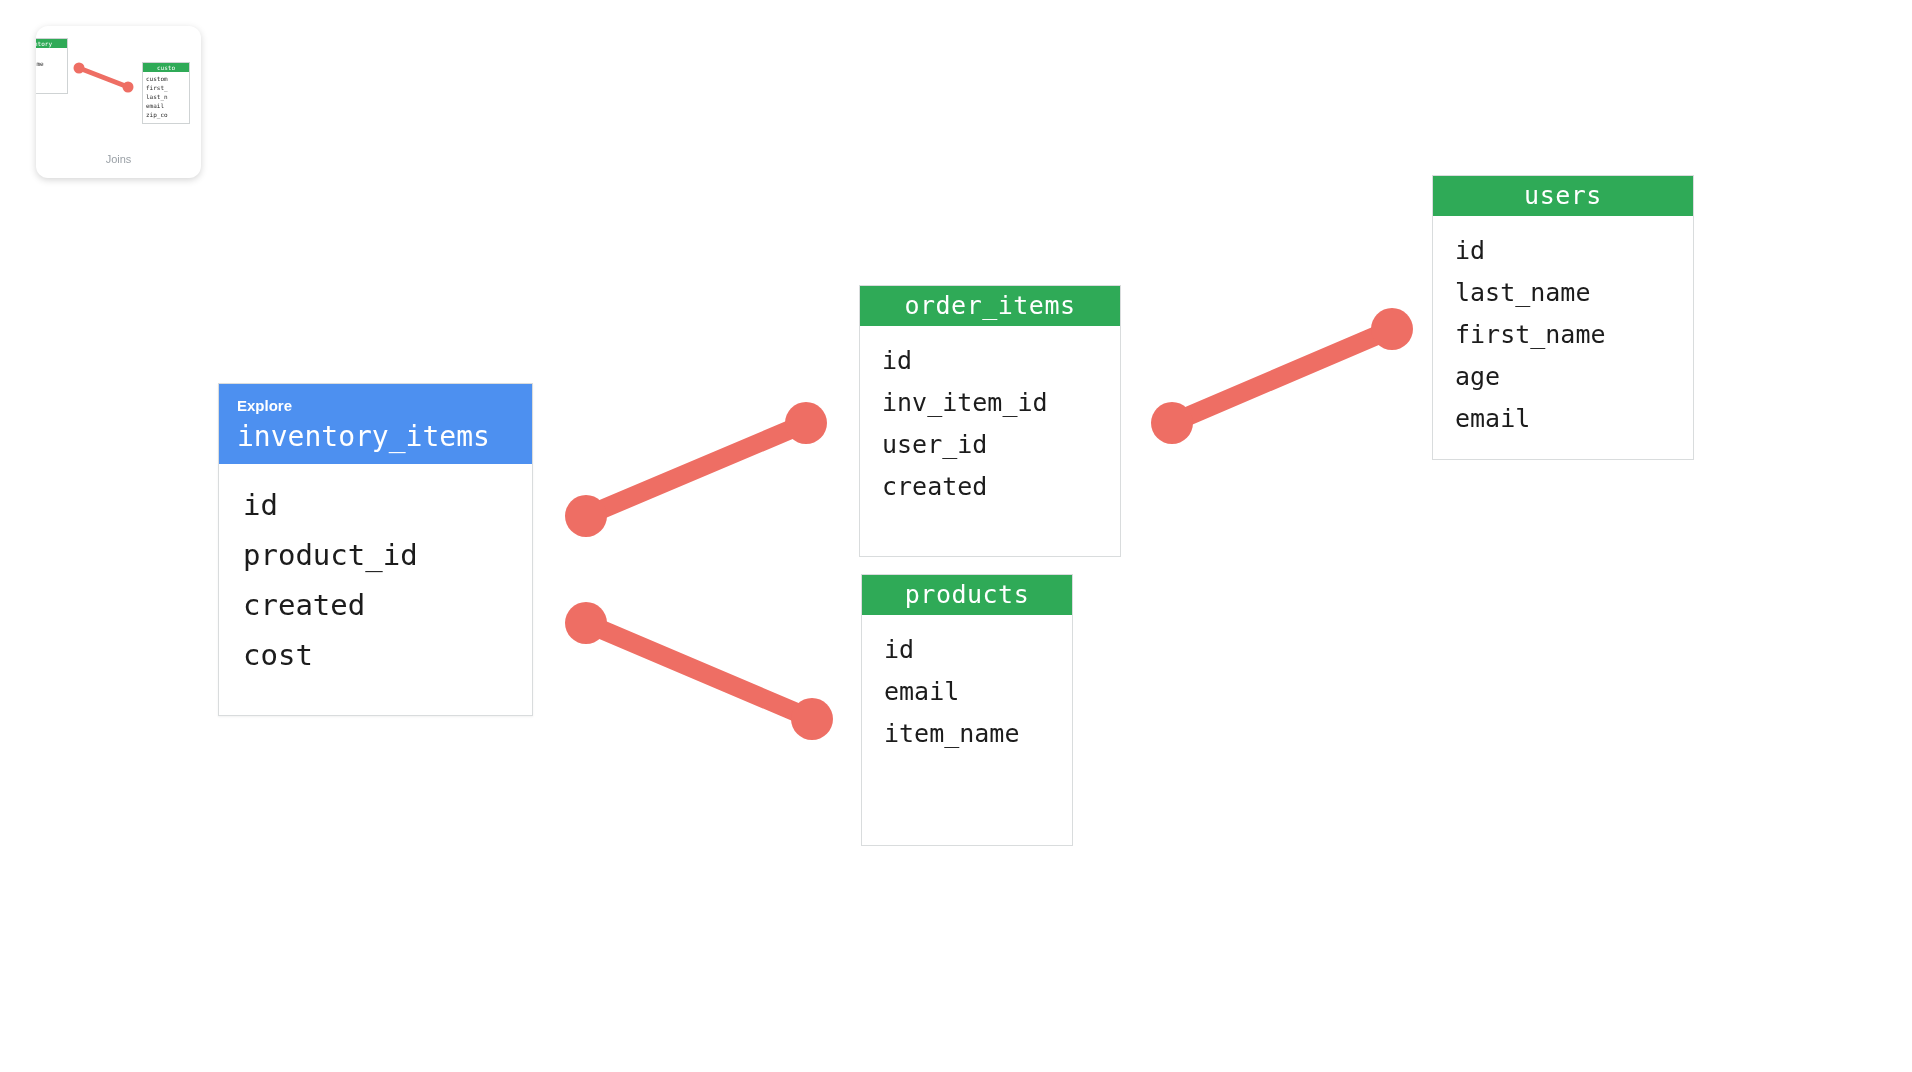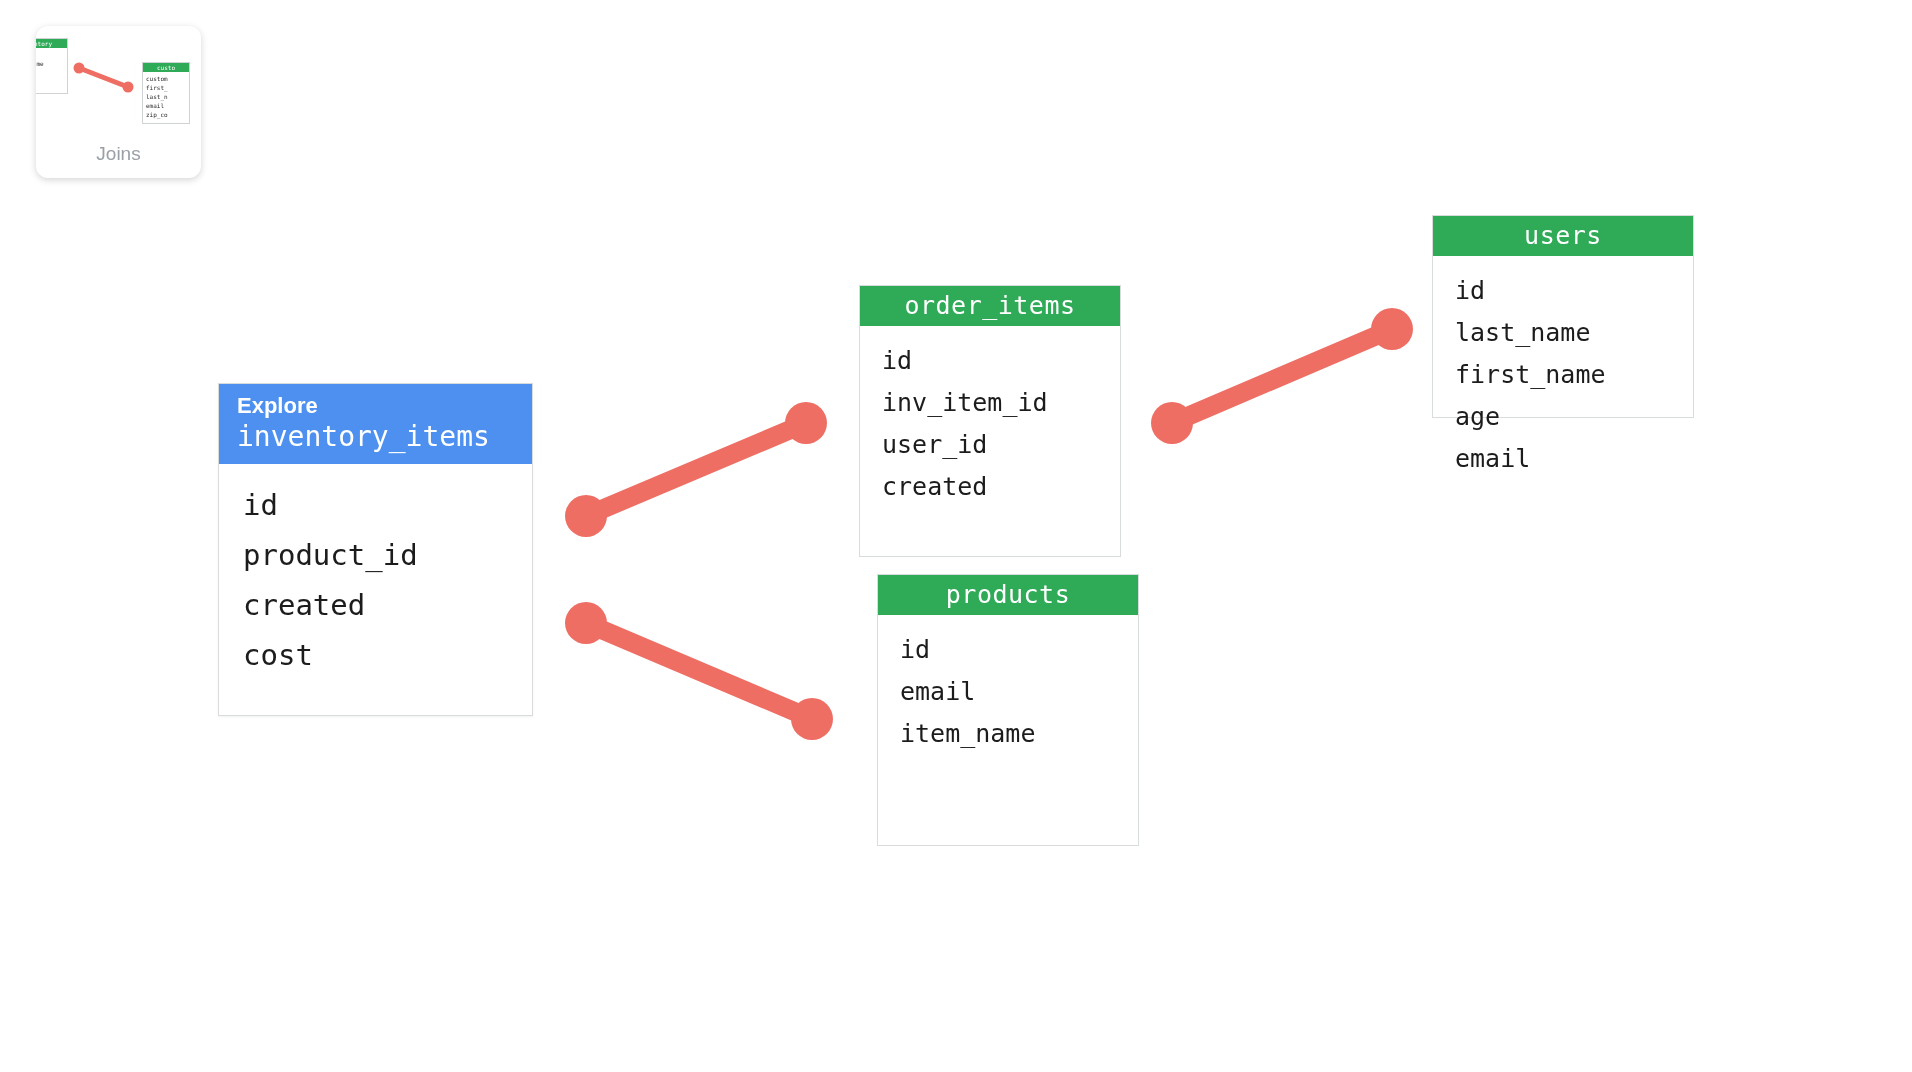--- a/index.html
+++ b/index.html
@@ -70,21 +70,21 @@
     box-shadow: 0 1px 2px rgba(0,0,0,0.06);
   }
   .explore-card .explore-header {
     background: #4d90f0;
     color: #ffffff;
     padding: 8px 0 10px 18px;
   }
   .explore-card .explore-kicker {
     font-family: "Liberation Sans", sans-serif;
     font-weight: bold;
-    font-size: 22px;
+    font-size: 15px;
     line-height: 28px;
   }
   .explore-card .explore-title {
     font-family: "DejaVu Sans Mono", "Liberation Mono", monospace;
     font-size: 28px;
     line-height: 34px;
     white-space: nowrap;
   }
   .explore-card .card-fields {
     padding: 16px 0 20px 24px;
@@ -144,21 +144,21 @@
     white-space: nowrap;
     overflow: hidden;
   }
   #thumb-label {
     position: absolute;
     left: 0;
     bottom: 13px;
     width: 165px;
     text-align: center;
     font-family: "Liberation Sans", sans-serif;
-    font-size: 19px;
+    font-size: 11px;
     color: #9aa0a6;
   }
   #thumb-joins-svg {
     position: absolute;
     left: 0; top: 0;
     width: 165px;
     height: 130px;
   }
 </style>
 </head>
@@ -203,30 +203,30 @@
   <div class="table-card" style="left:859px; top:285px; width:262px; height:272px;">
     <div class="card-header">order_items</div>
     <div class="card-fields">
       <div class="field">id</div>
       <div class="field">inv_item_id</div>
       <div class="field">user_id</div>
       <div class="field">created</div>
     </div>
   </div>
 
-  <div class="table-card" style="left:861px; top:574px; width:262px; height:272px;margin-left:16px;">
+  <div class="table-card" style="left:861px; top:574px; width:212px; height:272px;">
     <div class="card-header">products</div>
     <div class="card-fields">
       <div class="field">id</div>
       <div class="field">email</div>
       <div class="field">item_name</div>
     </div>
   </div>
 
-  <div class="table-card" style="left:1432px; top:175px; width:262px; height:203px;margin-top:40px;">
+  <div class="table-card" style="left:1432px; top:175px; width:262px; height:285px;">
     <div class="card-header">users</div>
     <div class="card-fields">
       <div class="field">id</div>
       <div class="field">last_name</div>
       <div class="field">first_name</div>
       <div class="field">age</div>
       <div class="field">email</div>
     </div>
   </div>
 

